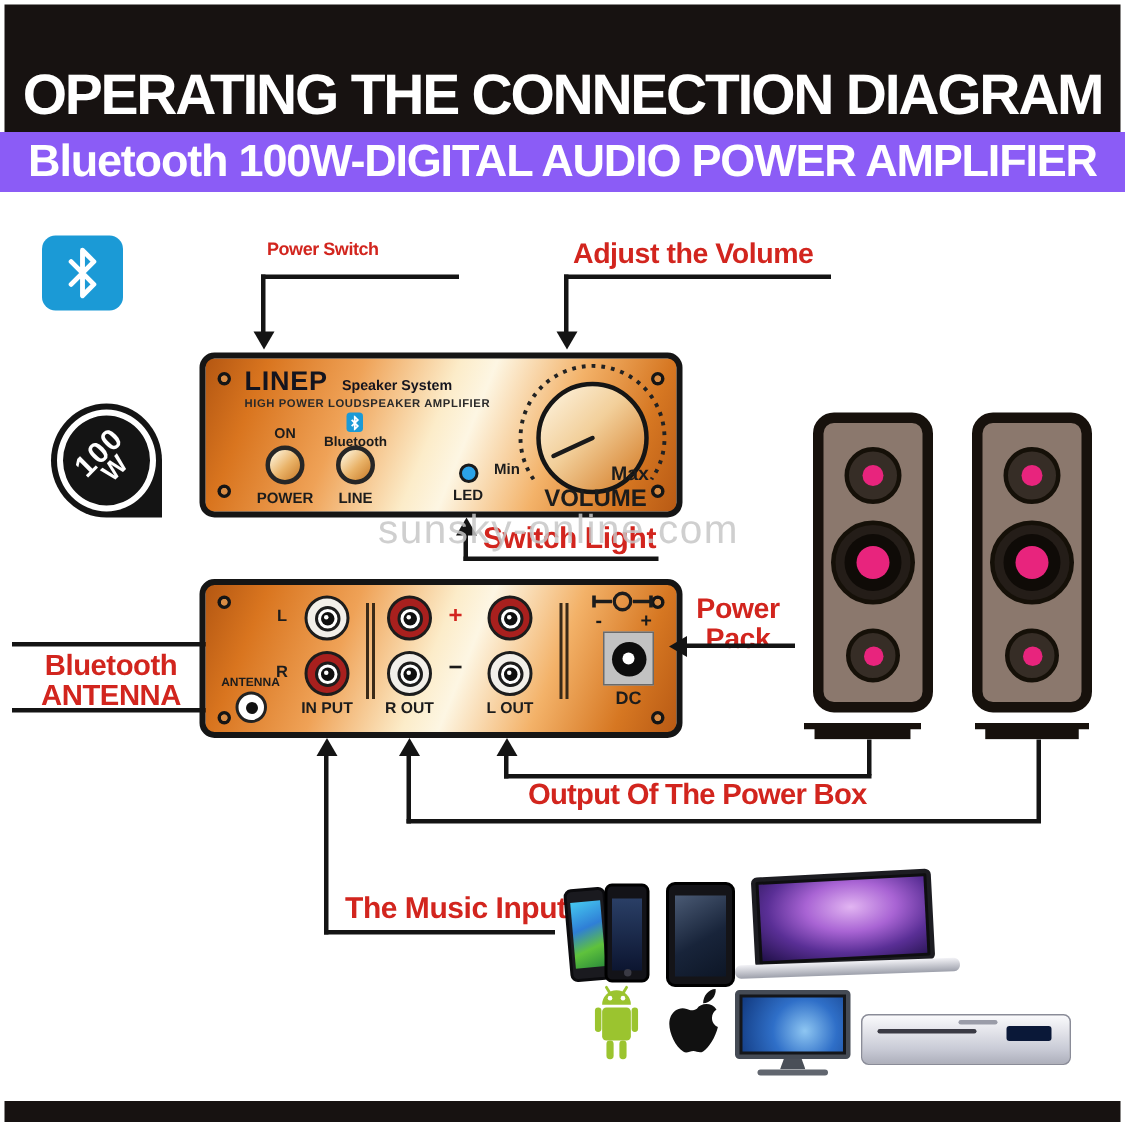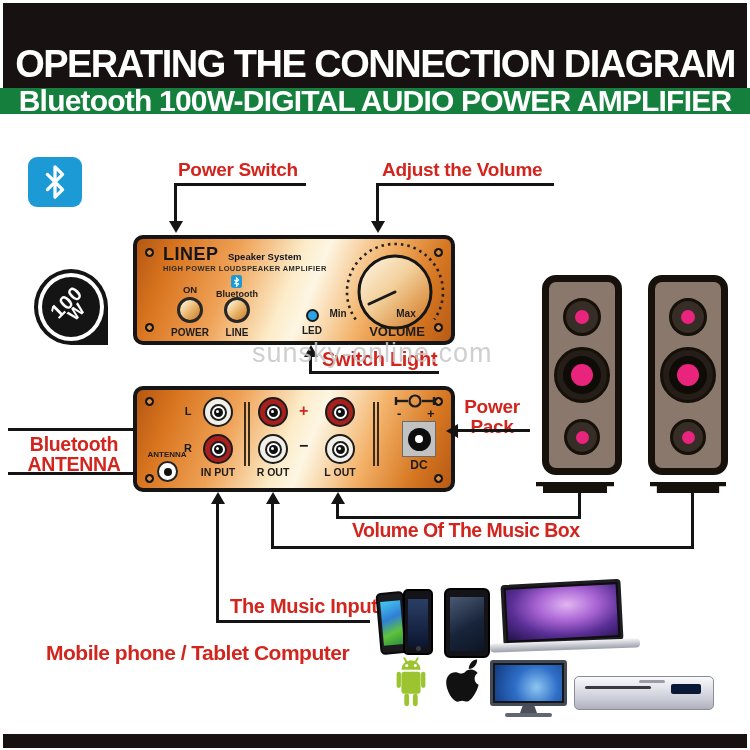--- a/index.html
+++ b/index.html
@@ -33,40 +33,40 @@
   .base{position:absolute;height:11px;background:#17110c;
     clip-path:polygon(0 0,100% 0,100% 38%,91% 38%,91% 100%,9% 100%,9% 38%,0 38%)}
   .wm{color:#c7c7c7;opacity:.85;font-size:27px;letter-spacing:1px;white-space:nowrap;z-index:60}
 </style>
 </head>
 <body>
 
 <div class="abs" style="left:3px;top:3px;width:744px;height:85px;background:#171211;display:flex;align-items:flex-end;justify-content:center">
   <div style="color:#fff;font-weight:900;font-size:38px;letter-spacing:-1.5px;line-height:1;padding-bottom:5px;white-space:nowrap">OPERATING THE CONNECTION DIAGRAM</div>
 </div>
-<div class="abs" style="left:0;top:88px;width:750px;height:26px;background:#15803d;display:flex;align-items:center;justify-content:center">
+<div class="abs" style="left:0;top:88px;width:750px;height:40px;background:#8b5cf6;display:flex;align-items:center;justify-content:center">
   <div style="color:#fff;font-weight:800;font-size:30px;letter-spacing:-.8px;white-space:nowrap">Bluetooth 100W-DIGITAL AUDIO POWER AMPLIFIER</div>
 </div>
 
 <div class="abs" style="left:28px;top:157px;width:54px;height:50px;border-radius:9px;background:#1b9ad6;display:flex;align-items:center;justify-content:center">
   <svg width="26" height="36" viewBox="0 0 24 32">
     <path d="M5 9 L19 23 L12 30 L12 2 L19 9 L5 23" fill="none" stroke="#fff" stroke-width="3" stroke-linejoin="round" stroke-linecap="round"></path>
   </svg>
 </div>
 
 <div class="abs" style="left:34px;top:269px;width:74px;height:76px;background:#141414;border-radius:50% 50% 0 50%">
   <div class="abs" style="left:4px;top:4px;right:4px;bottom:4px;border-radius:50%;border:4px solid #fff;background:#141414;display:flex;align-items:center;justify-content:center">
     <div style="transform:rotate(-45deg);text-align:center;color:#fff;font-weight:900;line-height:.8">
       <div style="font-size:20px;letter-spacing:1px">100</div>
       <div style="font-size:17px">W</div>
     </div>
   </div>
 </div>
 
-<div class="abs rl" style="left:178px;top:160px;font-size:19px">Power Switch</div>
+<div class="abs rl" style="left:178px;top:160px;font-size:12px">Power Switch</div>
 <div class="ln" style="left:174px;top:183px;width:132px;height:3px"></div>
 <div class="ln" style="left:174px;top:183px;width:3px;height:39px"></div>
 <div class="arr arr-down" style="left:169px;top:221px"></div>
 
 <div class="abs rl" style="left:382px;top:160px;font-size:19px">Adjust the Volume</div>
 <div class="ln" style="left:376px;top:183px;width:178px;height:3px"></div>
 <div class="ln" style="left:376px;top:183px;width:3px;height:39px"></div>
 <div class="arr arr-down" style="left:371px;top:221px"></div>
 
 <div class="panel" style="left:133px;top:235px;width:322px;height:110px">
@@ -104,22 +104,22 @@
           <stop offset=".45" stop-color="#f2cf9a"></stop>
         <stop offset=".8" stop-color="#dd9448"></stop>
           <stop offset="1" stop-color="#c9732a"></stop>
       </linearGradient>
     </defs>
     <path d="M 16.7 78.5 A 48 48 0 1 1 95.3 78.5" fill="none" stroke="#222" stroke-width="2.6" stroke-dasharray="2.5 4"></path>
     <circle cx="56" cy="51" r="36" fill="url(#kg)" stroke="#151515" stroke-width="3"></circle>
     <line x1="56" y1="51" x2="30" y2="63" stroke="#1a1a1a" stroke-width="3" stroke-linecap="round"></line>
   </svg>
   <div class="plabel" style="left:186px;top:69px;width:30px;font-size:10px">Min</div>
-  <div class="plabel" style="left:254px;top:69px;width:30px;font-size:10px">Max</div>
-  <div class="plabel" style="left:215px;top:85px;width:90px;font-size:13px">VOLUME</div>
+  <div class="plabel" style="left:268px;top:69px;width:30px;font-size:13px">Max</div>
+  <div class="plabel" style="left:215px;top:85px;width:90px;font-size:16px">VOLUME</div>
 </div>
 
 <div class="arr arr-up" style="left:304px;top:345px"></div>
 <div class="ln" style="left:309px;top:356px;width:3px;height:18px"></div>
 <div class="ln" style="left:309px;top:371px;width:130px;height:3px"></div>
 <div class="abs rl" style="left:322px;top:349px;font-size:20px">Switch Light</div>
 
 <div class="abs wm" style="left:252px;top:338px">sunsky-online.com</div>
 
 <div class="abs rl" style="left:10px;top:388px;width:128px;text-align:center;font-size:19px">
@@ -248,25 +248,24 @@
 <div class="arr arr-up" style="left:266px;top:492px"></div>
 <div class="ln" style="left:271px;top:503px;width:3px;height:46px"></div>
 <div class="ln" style="left:271px;top:546px;width:423px;height:3px"></div>
 <div class="ln" style="left:691px;top:493px;width:3px;height:54px"></div>
 
 <div class="arr arr-up" style="left:331px;top:492px"></div>
 <div class="ln" style="left:336px;top:503px;width:3px;height:16px"></div>
 <div class="ln" style="left:336px;top:516px;width:245px;height:3px"></div>
 <div class="ln" style="left:578px;top:493px;width:3px;height:24px"></div>
 
-<div class="abs rl" style="left:352px;top:520px;font-size:19.5px;letter-spacing:-.5px">Volume Of The Music Box</div>
+<div class="abs rl" style="left:352px;top:520px;font-size:19.5px;letter-spacing:-.5px">Output Of The Power Box</div>
 <div class="abs rl" style="left:230px;top:596px;font-size:20px">The Music Input</div>
 
 <div class="abs rl" style="left:46px;top:642px;font-size:21px;letter-spacing:-.5px">
-  <div>Mobile phone / Tablet Computer</div>
 </div>
 
 <div class="abs" style="left:378px;top:592px;width:28px;height:62px;background:#1a1a1f;border:2px solid #0b0b0e;border-radius:5px;transform:rotate(-5deg)">
   <div style="position:absolute;left:2px;top:7px;width:20px;height:44px;background:linear-gradient(160deg,#45c8f0,#2f7fd6 40%,#5fc23c 70%,#2d8f3a)"></div>
 </div>
 <div class="abs" style="left:403px;top:589px;width:30px;height:66px;background:#131318;border:2px solid #000;border-radius:5px">
   <div style="position:absolute;left:3px;top:8px;width:20px;height:48px;background:linear-gradient(#2a3f66,#0c1530)"></div>
   <div style="position:absolute;left:11px;bottom:2px;width:5px;height:5px;border-radius:50%;background:#3a3a44"></div>
 </div>
 <div class="abs" style="left:444px;top:588px;width:46px;height:70px;background:#141418;border:2px solid #000;border-radius:6px">

